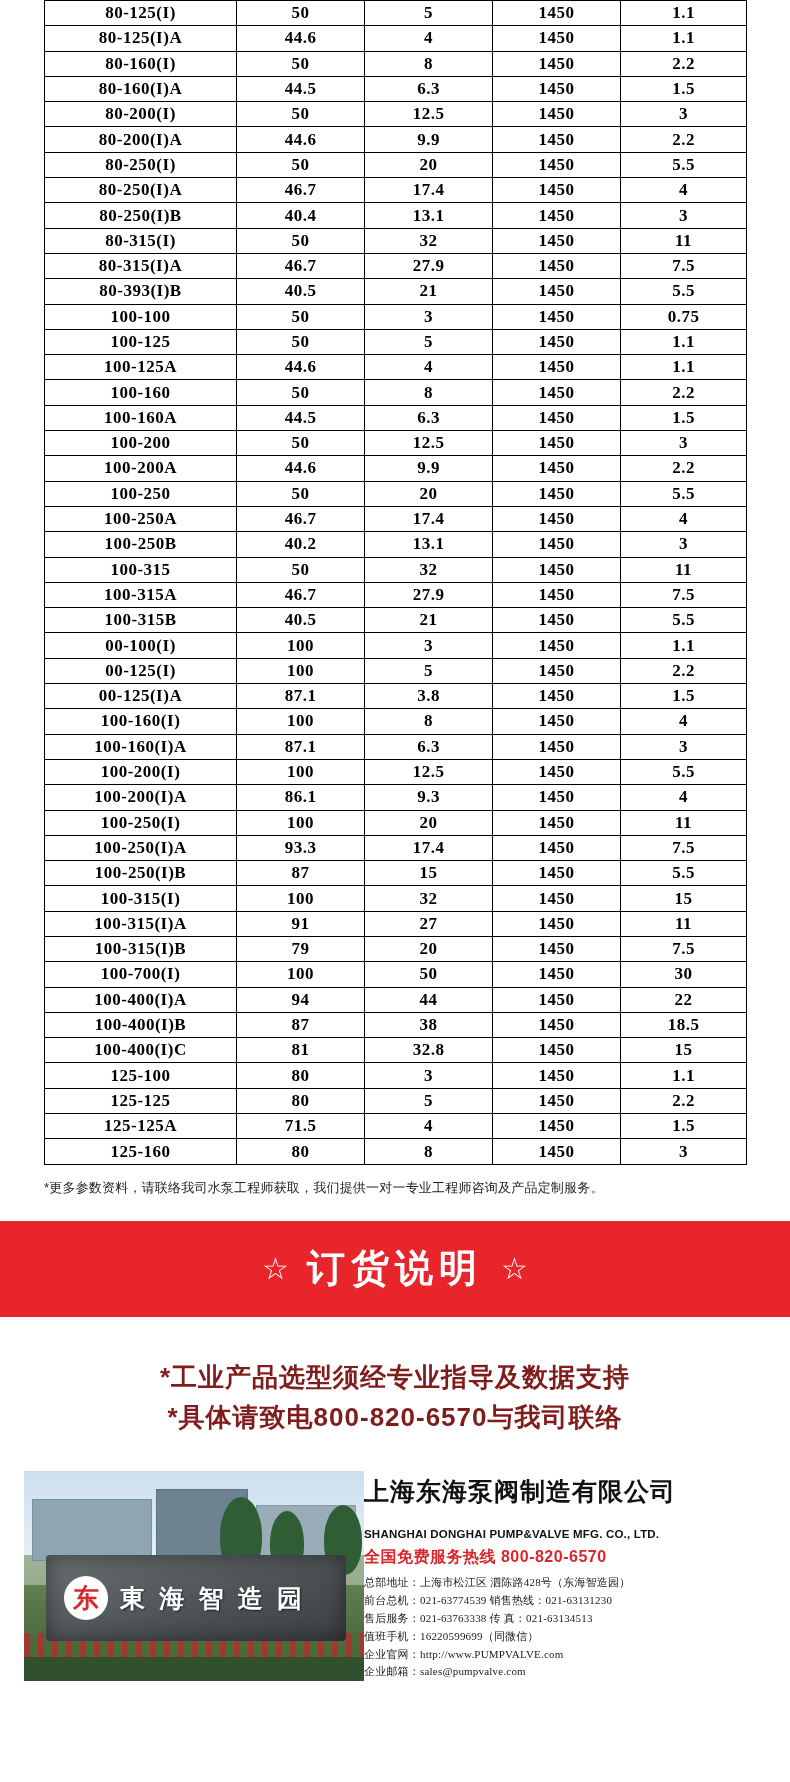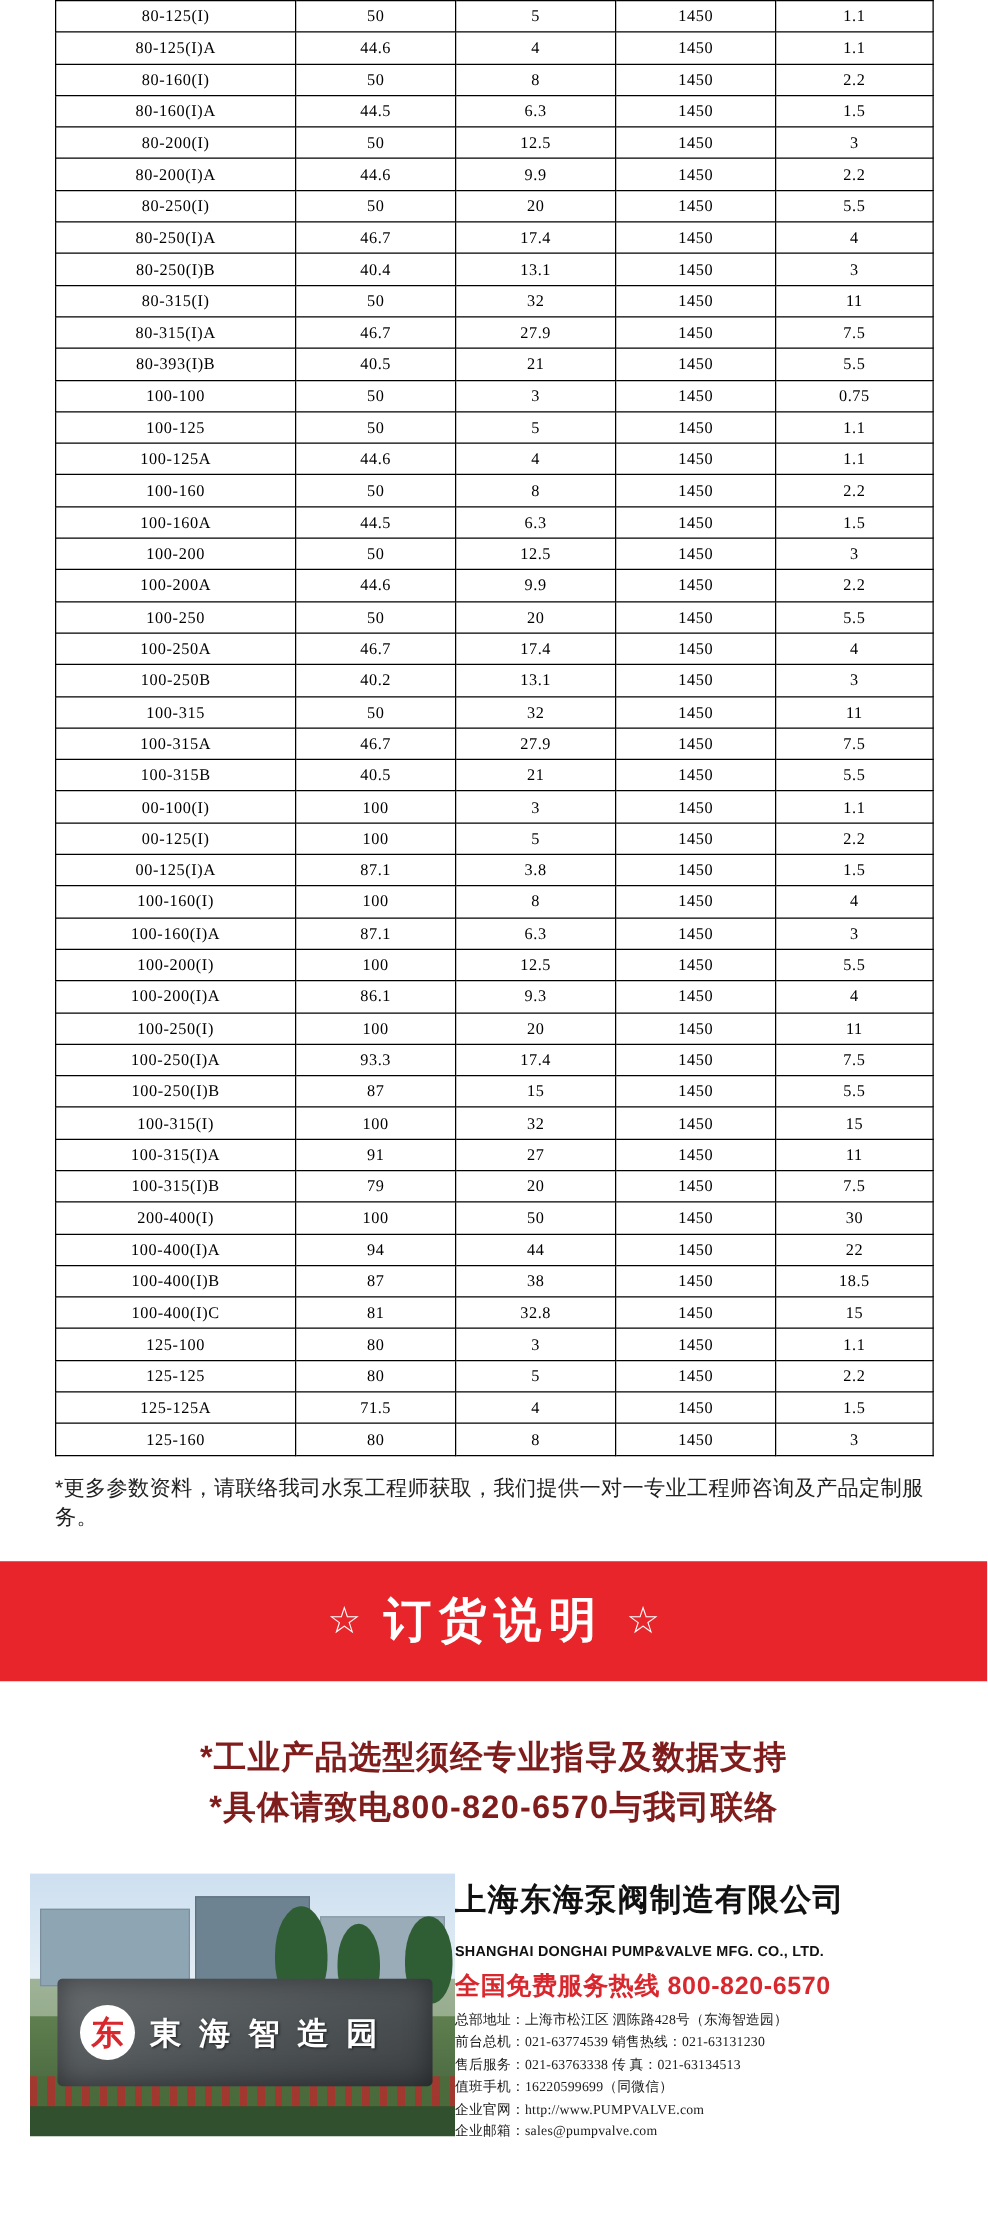--- a/index.html
+++ b/index.html
@@ -17,42 +17,43 @@
   }
 
   
   .table-wrap {
     padding: 0 44px;
   }
   table.spec {
     border-collapse: collapse;
     width: 702px;
     table-layout: fixed;
-    font-size: 13px;
+    font-size: 17px;
     color: #000;
+    font-weight: bold;
   }
   table.spec td {
     border: 1px solid #000;
     height: 25.3px;
     text-align: center;
     vertical-align: middle;
     padding: 0;
     font-family: "Liberation Serif", serif;
     letter-spacing: 0.5px;
     white-space: nowrap;
   }
   table.spec col.c0 { width: 192px; }
   table.spec col.c1 { width: 128px; }
   table.spec col.c2 { width: 128px; }
   table.spec col.c3 { width: 128px; }
   table.spec col.c4 { width: 126px; }
 
   .note {
     padding: 14px 44px 0 44px;
-    font-size: 17px;
+    font-size: 13px;
     color: #222;
     font-family: "Liberation Sans", sans-serif;
     letter-spacing: 0.2px;
   }
 
   
   .banner {
     margin-top: 24px;
     background: #e8252a;
     height: 96px;
@@ -175,21 +176,21 @@
   }
   .company .en-name {
     font-size: 11.5px;
     font-weight: bold;
     color: #111;
     margin-top: 20px;
     letter-spacing: .2px;
   }
   .company .hotline {
     margin-top: 7px;
-    font-size: 20px;
+    font-size: 16px;
     font-weight: bold;
     color: #d9272e;
     letter-spacing: .5px;
   }
   .company .lines {
     margin-top: 6px;
   }
   .company .lines div {
     font-size: 11px;
     color: #1a1a1a;
@@ -473,21 +474,21 @@
             <td>11</td>
           </tr>
           <tr>
             <td>100-315(I)B</td>
             <td>79</td>
             <td>20</td>
             <td>1450</td>
             <td>7.5</td>
           </tr>
           <tr>
-            <td>200-400(I)</td>
+            <td>100-700(I)</td>
             <td>100</td>
             <td>50</td>
             <td>1450</td>
             <td>30</td>
           </tr>
           <tr>
             <td>100-400(I)A</td>
             <td>94</td>
             <td>44</td>
             <td>1450</td>

